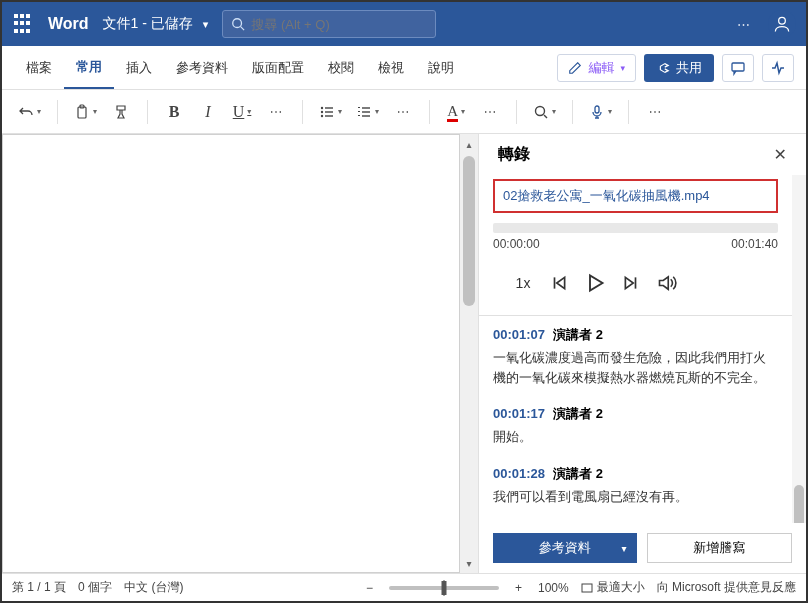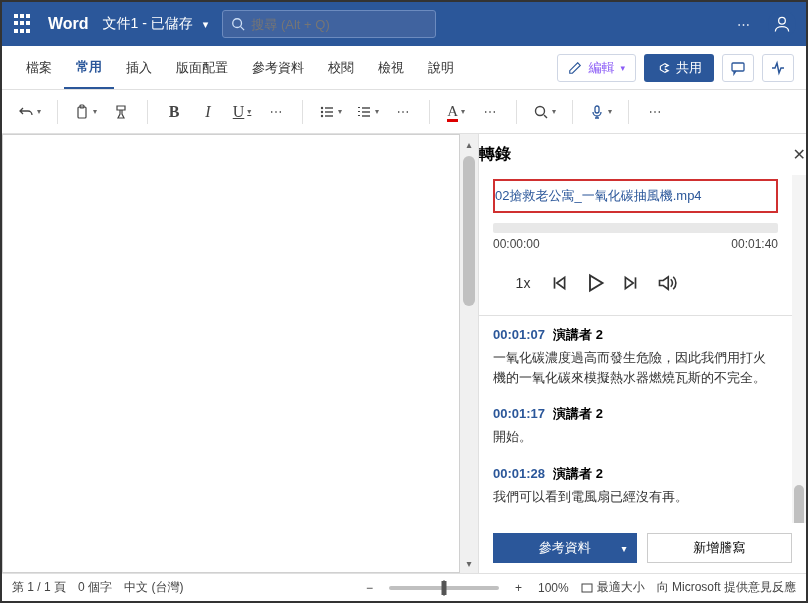--- a/index.html
+++ b/index.html
@@ -44,25 +44,25 @@
   .main { flex: 1; display: flex; overflow: hidden; }
   .doc-area { flex: 1; background: #f0f0f0; display: flex; position: relative; padding: 0; overflow: hidden; }
   .page { background: #fff; border: 1px solid #d0d0d0; flex: 1; margin: 0; }
   .vscroll { width: 18px; background: #f0f0f0; display: flex; flex-direction: column; }
   .vscroll-btn { height: 20px; display: flex; align-items: center; justify-content: center; color: #666; font-size: 10px; cursor: pointer; }
   .vscroll-track { flex: 1; position: relative; }
   .vscroll-thumb { position: absolute; left: 3px; right: 3px; background: #c0c0c0; border-radius: 6px; }
 
   
   .pane { width: 328px; border-left: 1px solid #e0e0e0; display: flex; flex-direction: column; background: #fff; }
-  .pane-hdr { display: flex; align-items: center; padding: 10px 0; }
+  .pane-hdr { display: flex; align-items: center; padding: 10px 19px; }
   .pane-title { font-size: 16px; font-weight: 600; flex: 1; }
   .pane-close { cursor: pointer; font-size: 16px; color: #444; }
   .pane-body { flex: 1; overflow: hidden; padding: 4px 14px 0 14px; display: flex; flex-direction: column; }
-  .file-box { border: 2px solid #d03030; padding: 6px 0; margin-bottom: 10px; }
+  .file-box { border: 2px solid #d03030; padding: 6px 8px; margin-bottom: 10px; }
   .file-link { color: #2b579a; font-size: 13px; cursor: pointer; }
   .audio-track { height: 10px; background: #e8e8e8; border-radius: 2px; margin-bottom: 4px; position: relative; }
   .audio-times { display: flex; justify-content: space-between; font-size: 12px; color: #444; margin-bottom: 10px; }
   .audio-ctrls { display: flex; align-items: center; justify-content: flex-start; padding: 6px 12px; margin-bottom: 6px; }
   .actrl { cursor: pointer; color: #333; display: flex; align-items: center; justify-content: center; width: 36px; height: 32px; }
   .pane-divider { height: 1px; background: #e0e0e0; margin: 4px -14px 10px -14px; }
   .segments { flex: 1; overflow: hidden; }
   .seg { margin-bottom: 18px; }
   .seg-hdr { margin-bottom: 4px; }
   .seg-time { color: #2b579a; font-weight: 600; font-size: 13px; margin-right: 8px; }
@@ -120,22 +120,22 @@
           <path d="M4 21c0-4 4-6 8-6s8 2 8 6"></path>
         </svg>
     </div>
   </div>
 </div>
 
 <div class="tabs-row">
   <div class="tab">檔案</div>
   <div class="tab active">常用</div>
   <div class="tab">插入</div>
+  <div class="tab">參考資料</div>
   <div class="tab">版面配置</div>
-  <div class="tab">參考資料</div>
   <div class="tab">校閱</div>
   <div class="tab">檢視</div>
   <div class="tab">說明</div>
   <div class="tabs-spacer"></div>
   <div class="tabs-right">
     <div class="btn-outline">
       <svg width="14" height="14" viewBox="0 0 16 16" fill="none" stroke="#2b579a" stroke-width="1.3">
           <path d="M11 2l3 3L5 14H2v-3L11 2z"></path>
         </svg>
       <span>編輯</span>

